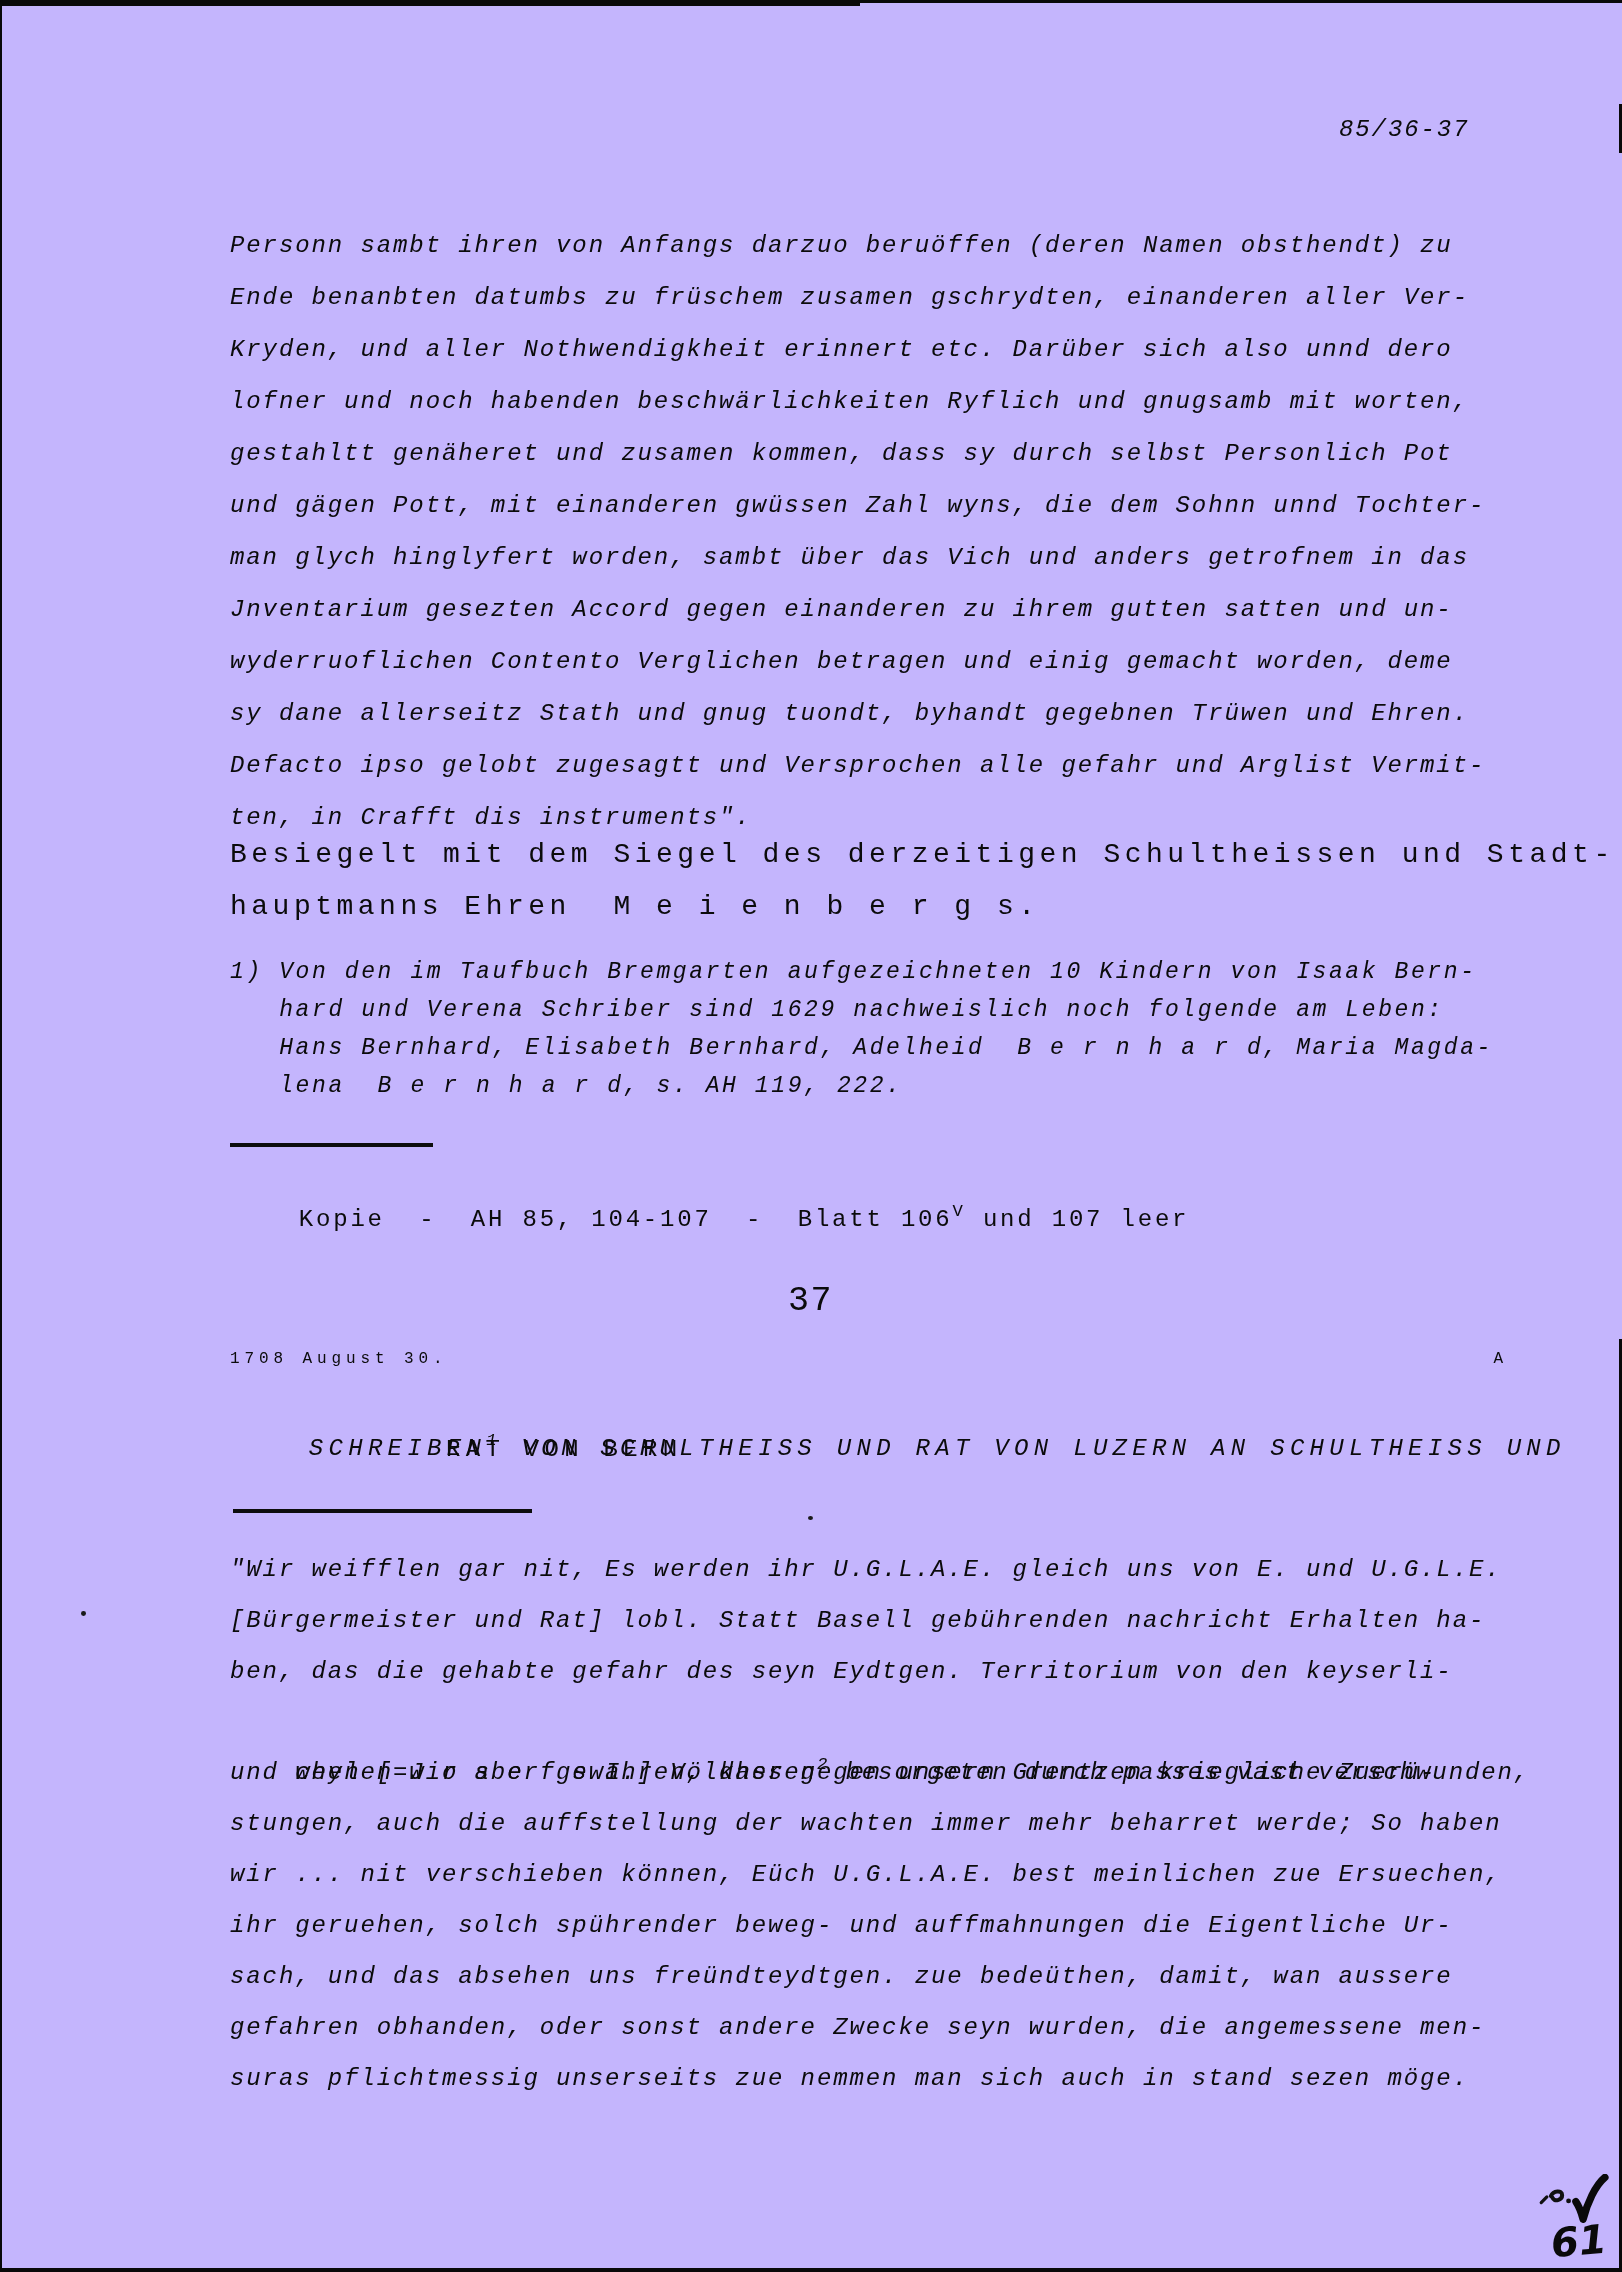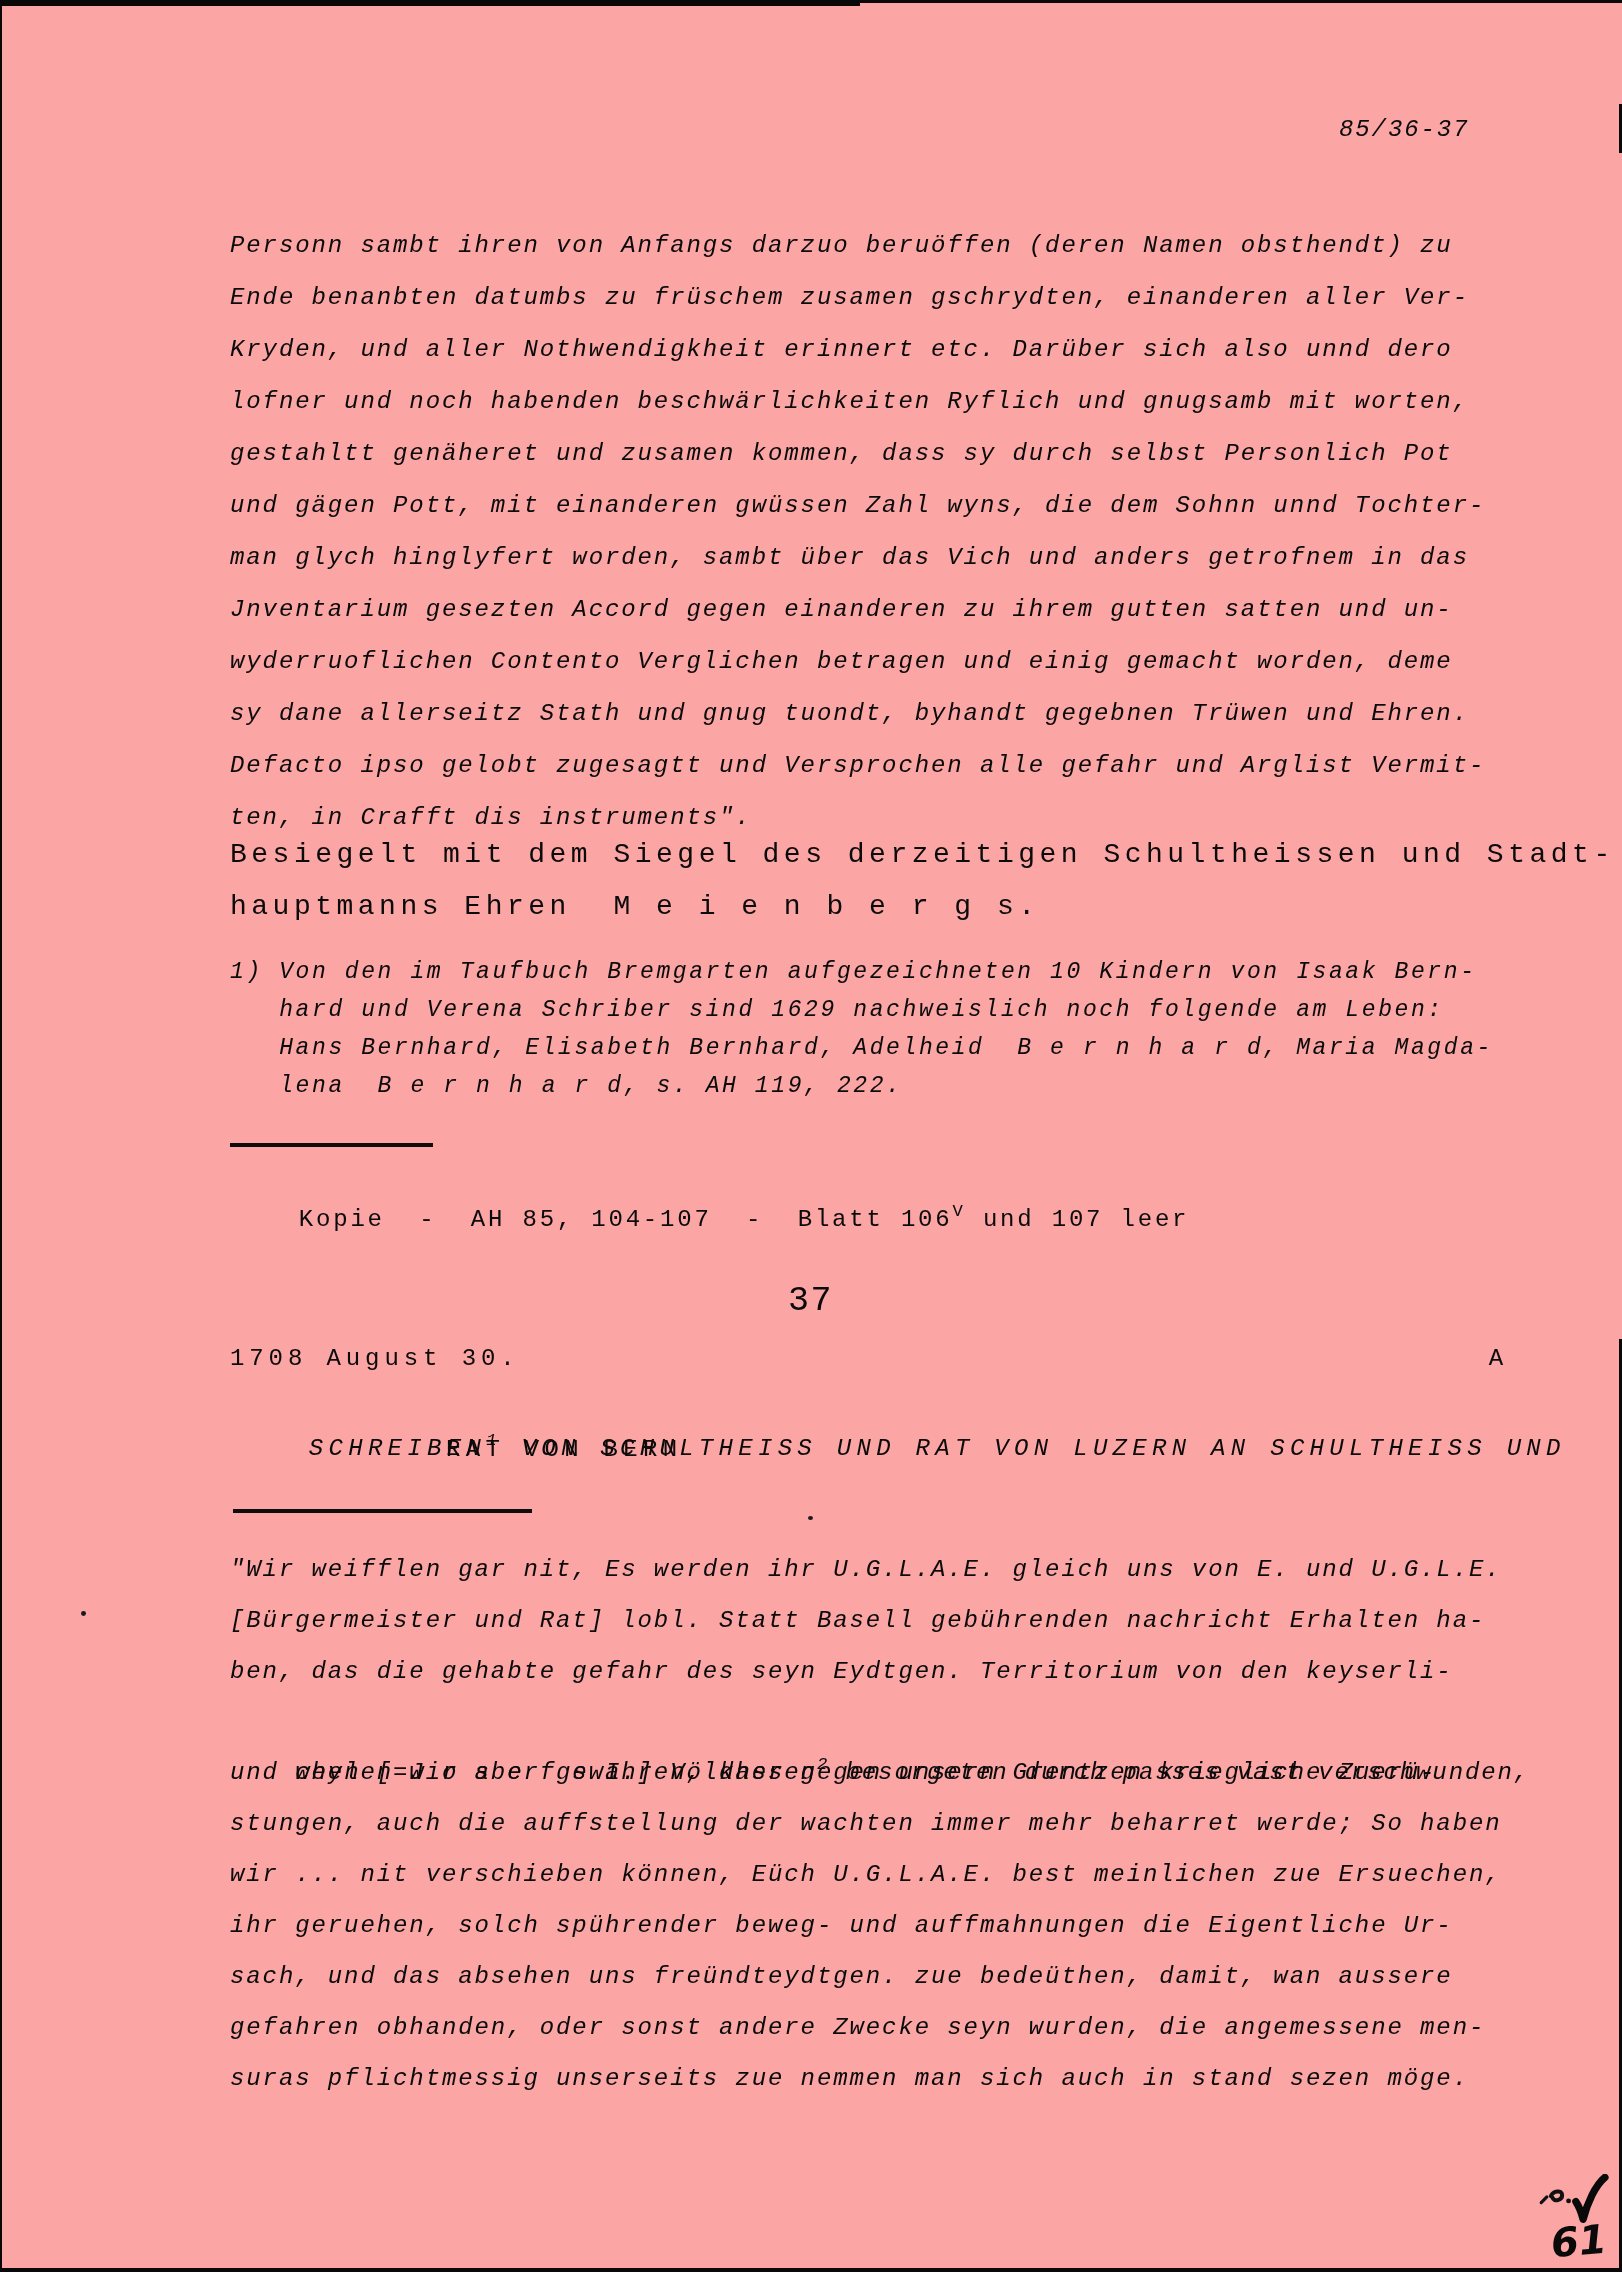--- a/index.html
+++ b/index.html
@@ -1,19 +1,19 @@
 <!DOCTYPE html>
 <html style="font-size:13px"><head>
 <meta charset="utf-8">
 <style>
   html,body{margin:0;padding:0;background:#e8e8e8;}
   .page{
     position:relative;
     width:1623px;height:2273px;
-    background:#fca5a5;
+    background:#c4b5fd;
     overflow:hidden;
     font-family:"Liberation Mono","DejaVu Sans Mono",monospace;
     color:#0b0b0b;
   }
   .abs{position:absolute;}
   .line,.lines div{white-space:pre;}
   
   .tw-italic{
     font-style:italic;
     font-size:24px;
@@ -61,21 +61,21 @@
   .speck{background:#1a1a1a;border-radius:50%;}
   .entry-no{
     font-size:35px;
     letter-spacing:1.6px;
     font-style:normal;
   }
   .date-row{
     display:flex;
     justify-content:space-between;
     font-style:normal;
-    font-size:24px;
+    font-size:16px;
     letter-spacing:4.9px;
     line-height:32px;
   }
   .hand-61{
     font-family:"DejaVu Sans",sans-serif;
     font-style:italic;
     font-weight:bold;
     font-size:40px;
     transform:rotate(-5deg);
     color:#0a0a0a;

